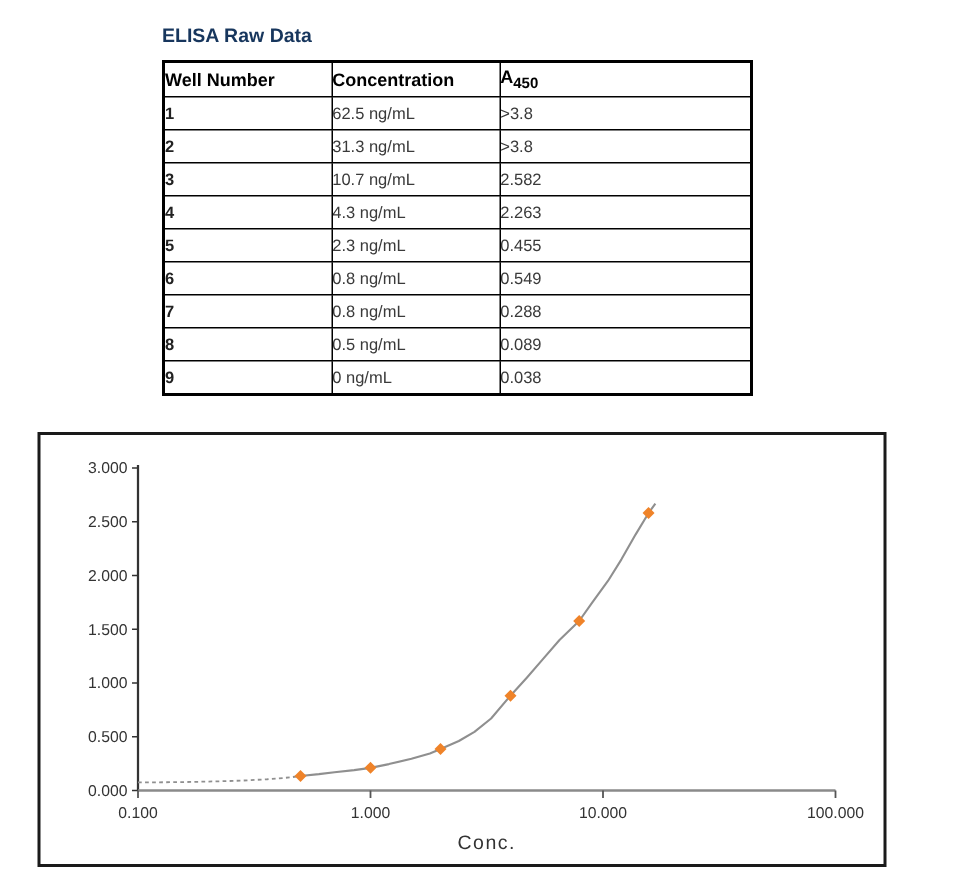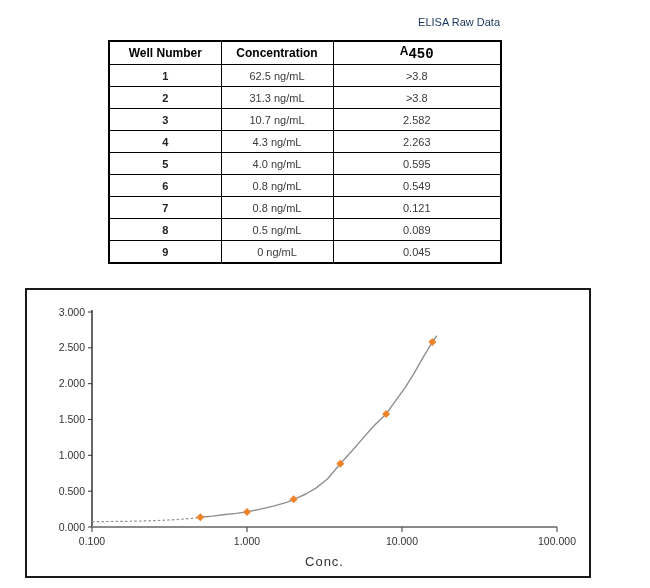--- a/index.html
+++ b/index.html
@@ -3,36 +3,36 @@
 <meta charset="utf-8">
 <style>
   html,body{margin:0;padding:0;}
   body{
     width:650px;height:588px;position:relative;background:#ffffff;
     font-family:"Liberation Sans", sans-serif;
     -webkit-font-smoothing:antialiased;
   }
   .page-title{
     position:absolute;left:108px;top:16px;width:392px;
-    text-align:right;font-size:11px;font-weight:normal;color:#17365d;
+    text-align:left;font-size:13px;font-weight:bold;color:#17365d;
   }
   table.elisa{
     position:absolute;left:108px;top:40px;width:392px;
     border-collapse:collapse;table-layout:fixed;
     border:2px solid #000;
   }
   table.elisa th, table.elisa td{
-    border:1px solid #000;text-align:center;vertical-align:middle;
+    border:1px solid #000;text-align:left;vertical-align:middle;
     padding:0;overflow:hidden;white-space:nowrap;
   }
   table.elisa th{height:22px;font-size:12px;font-weight:bold;color:#000;}
   table.elisa td{height:21px;font-size:11px;color:#3a3a3a;}
   table.elisa td:first-child{font-weight:bold;color:#222;}
   table.elisa col.c1{width:112px;} table.elisa col.c2{width:112px;} table.elisa col.c3{width:168px;}
-  th sub{font-size:14px;font-family:Liberation Mono, monospace;}
+  th sub{font-size:10px;}
   .chart-box{
     position:absolute;left:25px;top:288px;width:562px;height:286px;
     border:2px solid #1a1a1a;background:#fff;
   }
   .chart-box svg{display:block;}
   svg text{font-family:"Liberation Sans", sans-serif;fill:#333;}
 </style>
 </head>
 <body>
 
@@ -67,42 +67,42 @@
         <td>10.7 ng/mL</td>
         <td>2.582</td>
       </tr>
       <tr>
         <td>4</td>
         <td>4.3 ng/mL</td>
         <td>2.263</td>
       </tr>
       <tr>
         <td>5</td>
-        <td>4.0 ng/mL</td>
-        <td>0.595</td>
+        <td>2.3 ng/mL</td>
+        <td>0.455</td>
       </tr>
       <tr>
         <td>6</td>
         <td>0.8 ng/mL</td>
         <td>0.549</td>
       </tr>
       <tr>
         <td>7</td>
         <td>0.8 ng/mL</td>
-        <td>0.121</td>
+        <td>0.288</td>
       </tr>
       <tr>
         <td>8</td>
         <td>0.5 ng/mL</td>
         <td>0.089</td>
       </tr>
       <tr>
         <td>9</td>
         <td>0 ng/mL</td>
-        <td>0.045</td>
+        <td>0.038</td>
       </tr>
     </tbody>
 </table>
 
 <div class="chart-box">
   <svg id="chart-svg" width="562" height="286" viewBox="0 0 562 286">
       <g>
         <line x1="65" y1="20" x2="65" y2="237" stroke="#333333" stroke-width="1.5"></line>
         <line x1="61" y1="237" x2="65" y2="237" stroke="#333333" stroke-width="1"></line>
         <text x="58" y="240.5" text-anchor="end" font-size="10.5">0.000</text>

